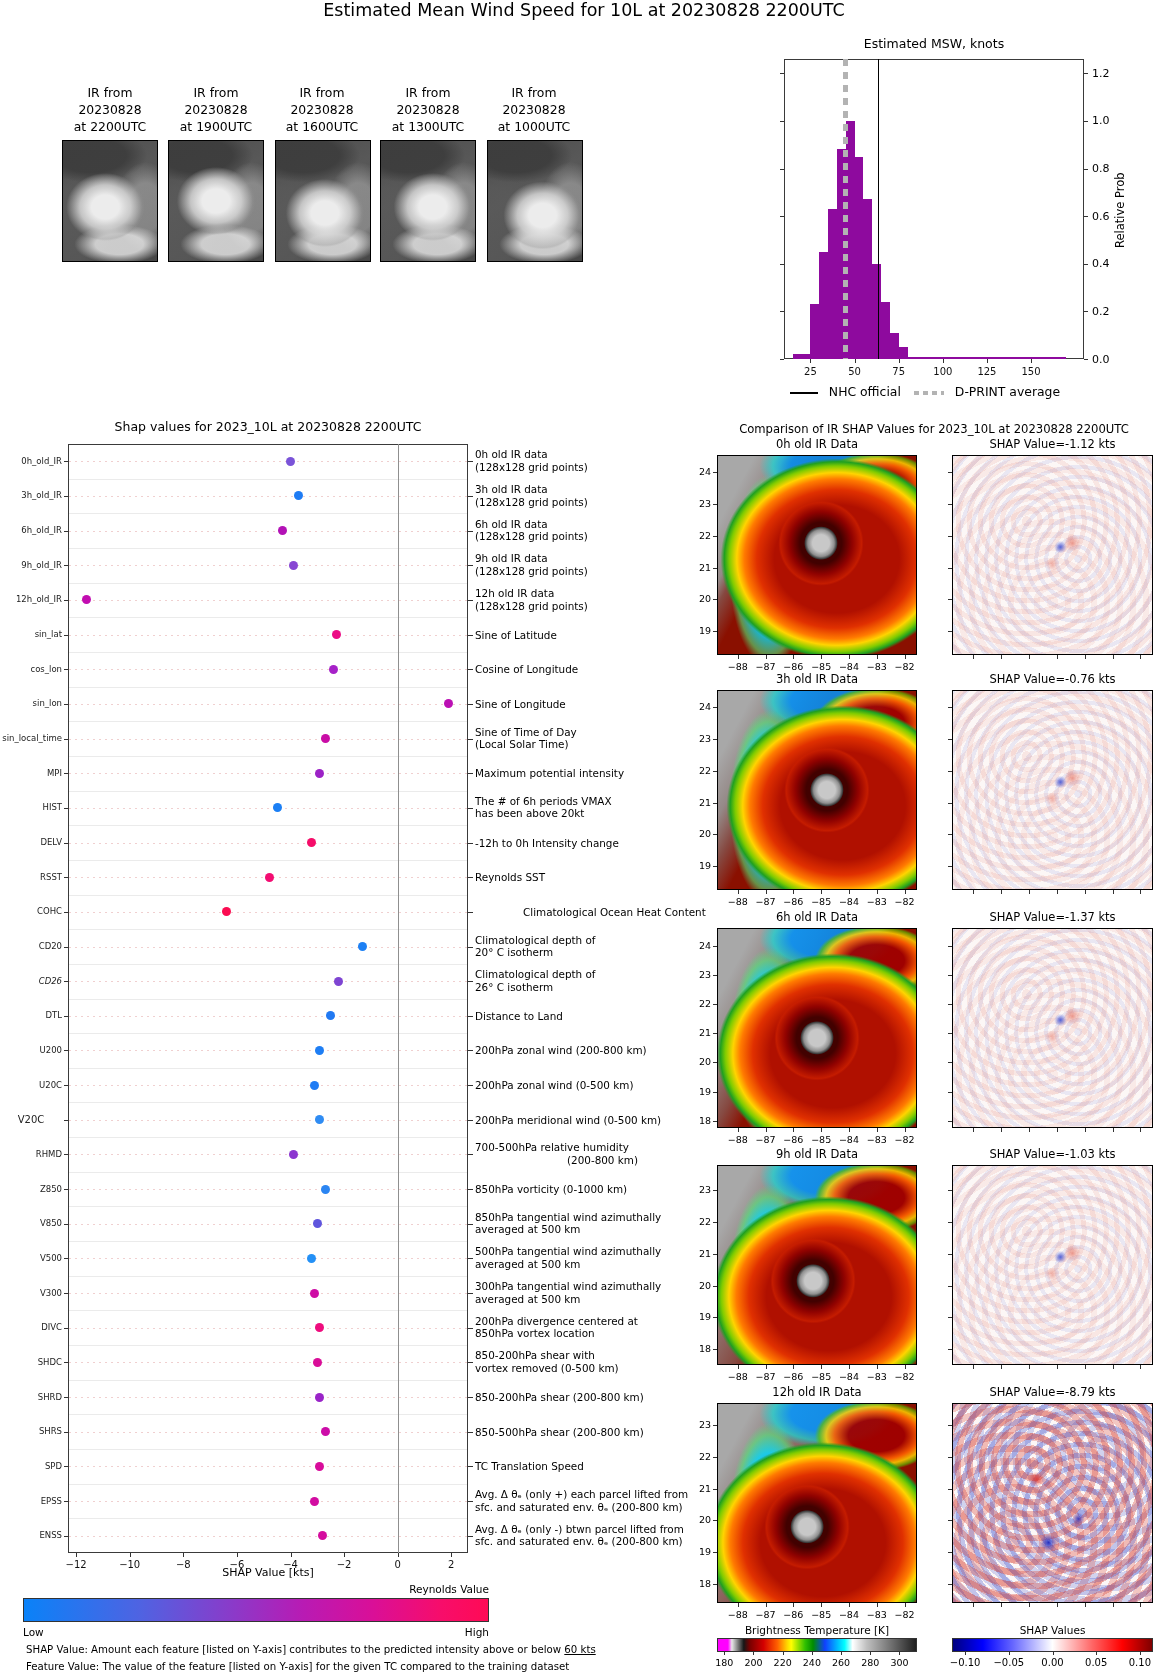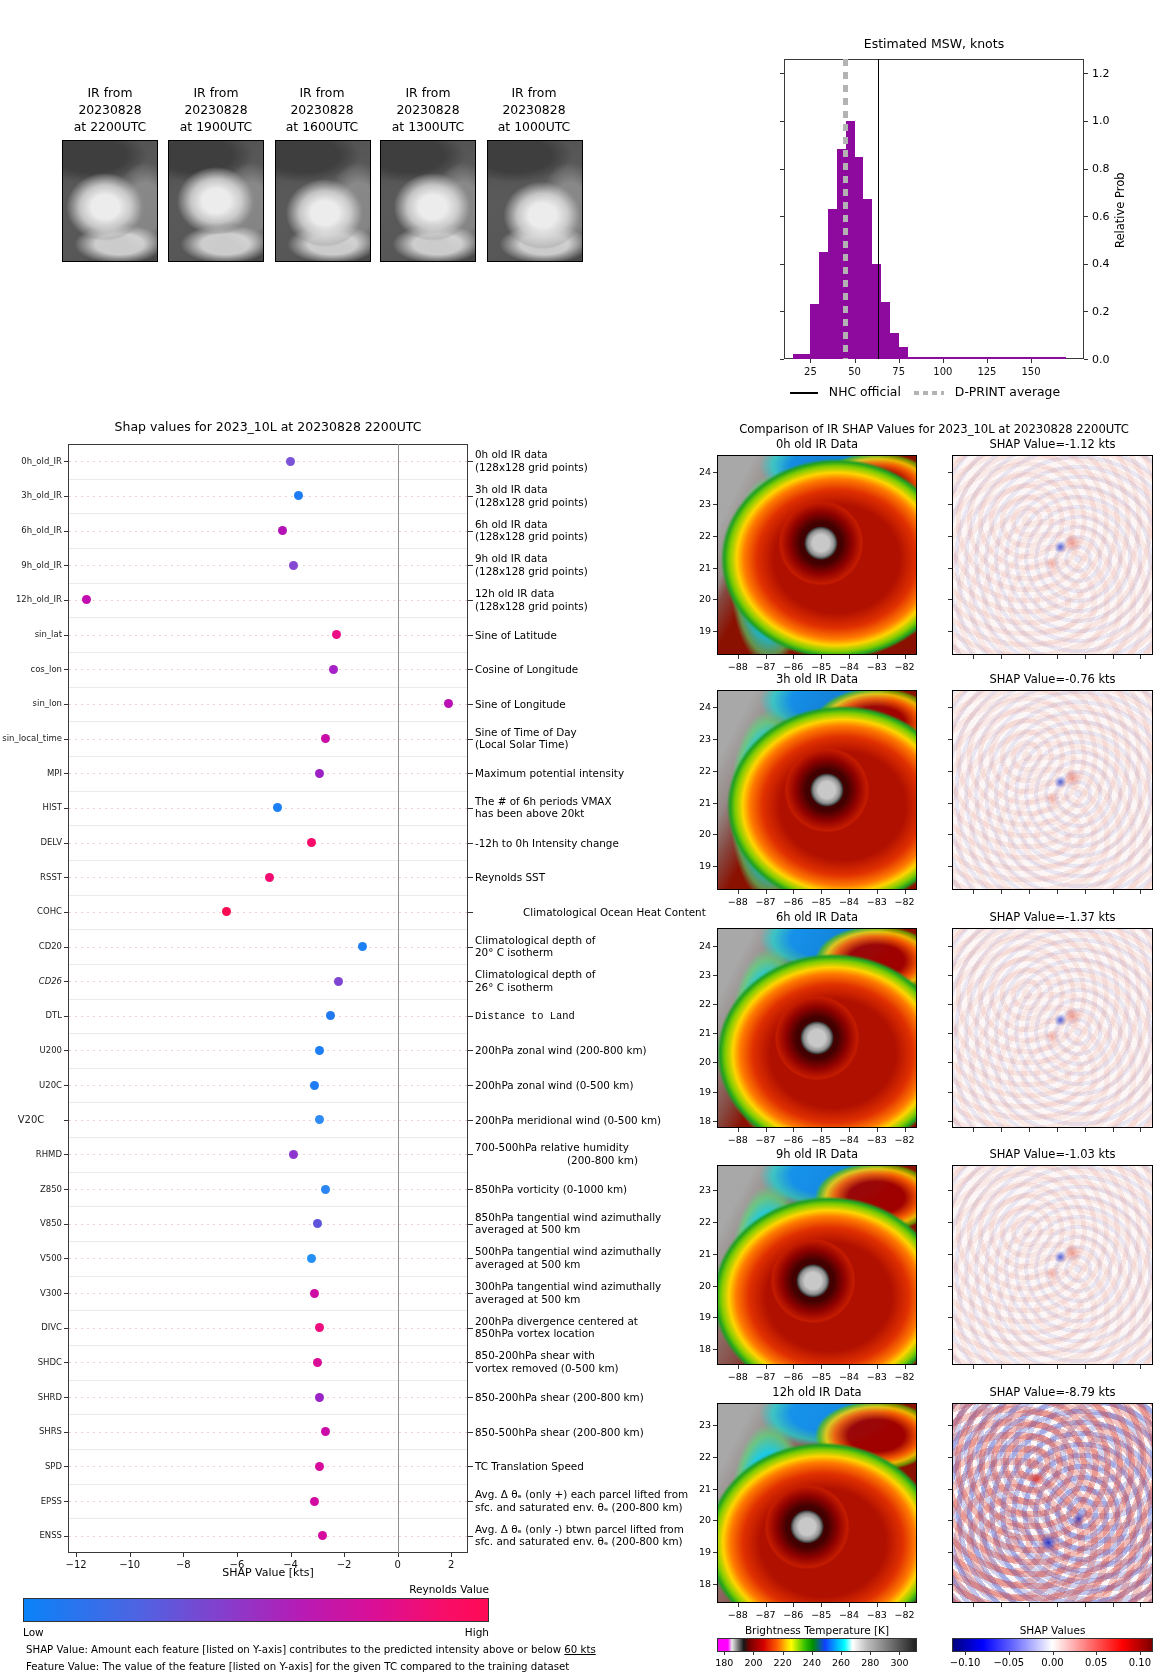--- a/index.html
+++ b/index.html
@@ -56,20 +56,21 @@
   .sv-bar{position:absolute;border:1px solid #333;box-sizing:border-box;
     background:linear-gradient(90deg,#00007f 0%,#0000ff 15%,#6666ff 30%,#ffffff 50%,#ff6666 70%,#ff0000 85%,#7f0000 100%);}
   .legend-swatch-line{display:inline-block;width:28px;height:2px;background:#000;vertical-align:middle;}
   .legend-swatch-dot{display:inline-block;width:30px;height:4px;vertical-align:middle;
     background:repeating-linear-gradient(90deg,#b3b3b3 0 5px,rgba(0,0,0,0) 5px 9px);}
 </style>
 </head>
 <body>
 
 <div id="page">
+  <div class="abs ctr title-main" style="left:0;top:8;width:1168px;">Estimated Mean Wind Speed for 10L at 20230828 2200UTC</div>
 
   <div id="thumbs">
       <div style="position: absolute; left: 40px; top: 84px; width: 140px; text-align: center; font-size: 12.4px; line-height: 17px;">
         <div style="position: static;">IR from</div>
         <div style="position: static;">20230828</div>
         <div style="position: static;">at 2200UTC</div>
       </div>
       <div class="ir-thumb t0" style="position: absolute; left: 62px; top: 140px;"></div>
       <div style="position: absolute; left: 146px; top: 84px; width: 140px; text-align: center; font-size: 12.4px; line-height: 17px;">
         <div style="position: static;">IR from</div>
@@ -329,21 +330,21 @@
       <div style="position: absolute; left: 475px; top: 981.172px; width: 255px; font-size: 10.4px; line-height: 12.6px; transform: translateY(-50%);">
         <div style="position: static;">Climatological depth of</div>
         <div style="position: static;">26° C isotherm</div>
       </div>
       <div style="position: absolute; left: 69px; top: 1015.83px; width: 398px; height: 1px; background: repeating-linear-gradient(90deg, rgba(225, 160, 160, 0.5) 0px, rgba(225, 160, 160, 0.5) 2px, rgba(0, 0, 0, 0) 2px, rgba(0, 0, 0, 0) 6px);"></div>
       <div style="position: absolute; left: 0px; top: 1010.33px; width: 62px; text-align: right; font-size: 8.5px; color: rgb(34, 34, 34);">DTL</div>
       <div style="position: absolute; left: 64px; top: 1015.83px; width: 4px; height: 1px; background: rgb(51, 51, 51);"></div>
       <div style="position: absolute; left: 326.2px; top: 1011.33px; width: 9px; height: 9px; border-radius: 50%; background: rgb(33, 121, 242);"></div>
       <div style="position: absolute; left: 468px; top: 1015.83px; width: 5px; height: 1px; background: rgb(51, 51, 51);"></div>
       <div style="position: absolute; left: 475px; top: 1015.83px; width: 255px; font-size: 10.4px; line-height: 12.6px; transform: translateY(-50%);">
-        <div style="position: static; font-family: Liberation Mono, monospace;">Distance to Land</div>
+        <div style="position: static;">Distance to Land</div>
       </div>
       <div style="position: absolute; left: 69px; top: 1050.48px; width: 398px; height: 1px; background: repeating-linear-gradient(90deg, rgba(225, 160, 160, 0.5) 0px, rgba(225, 160, 160, 0.5) 2px, rgba(0, 0, 0, 0) 2px, rgba(0, 0, 0, 0) 6px);"></div>
       <div style="position: absolute; left: 0px; top: 1044.98px; width: 62px; text-align: right; font-size: 8.5px; color: rgb(34, 34, 34);">U200</div>
       <div style="position: absolute; left: 64px; top: 1050.48px; width: 4px; height: 1px; background: rgb(51, 51, 51);"></div>
       <div style="position: absolute; left: 315.48px; top: 1045.98px; width: 9px; height: 9px; border-radius: 50%; background: rgb(30, 126, 244);"></div>
       <div style="position: absolute; left: 468px; top: 1050.48px; width: 5px; height: 1px; background: rgb(51, 51, 51);"></div>
       <div style="position: absolute; left: 475px; top: 1050.48px; width: 255px; font-size: 10.4px; line-height: 12.6px; transform: translateY(-50%);">
         <div style="position: static;">200hPa zonal wind (200-800 km)</div>
       </div>
       <div style="position: absolute; left: 69px; top: 1085.14px; width: 398px; height: 1px; background: repeating-linear-gradient(90deg, rgba(225, 160, 160, 0.5) 0px, rgba(225, 160, 160, 0.5) 2px, rgba(0, 0, 0, 0) 2px, rgba(0, 0, 0, 0) 6px);"></div>

